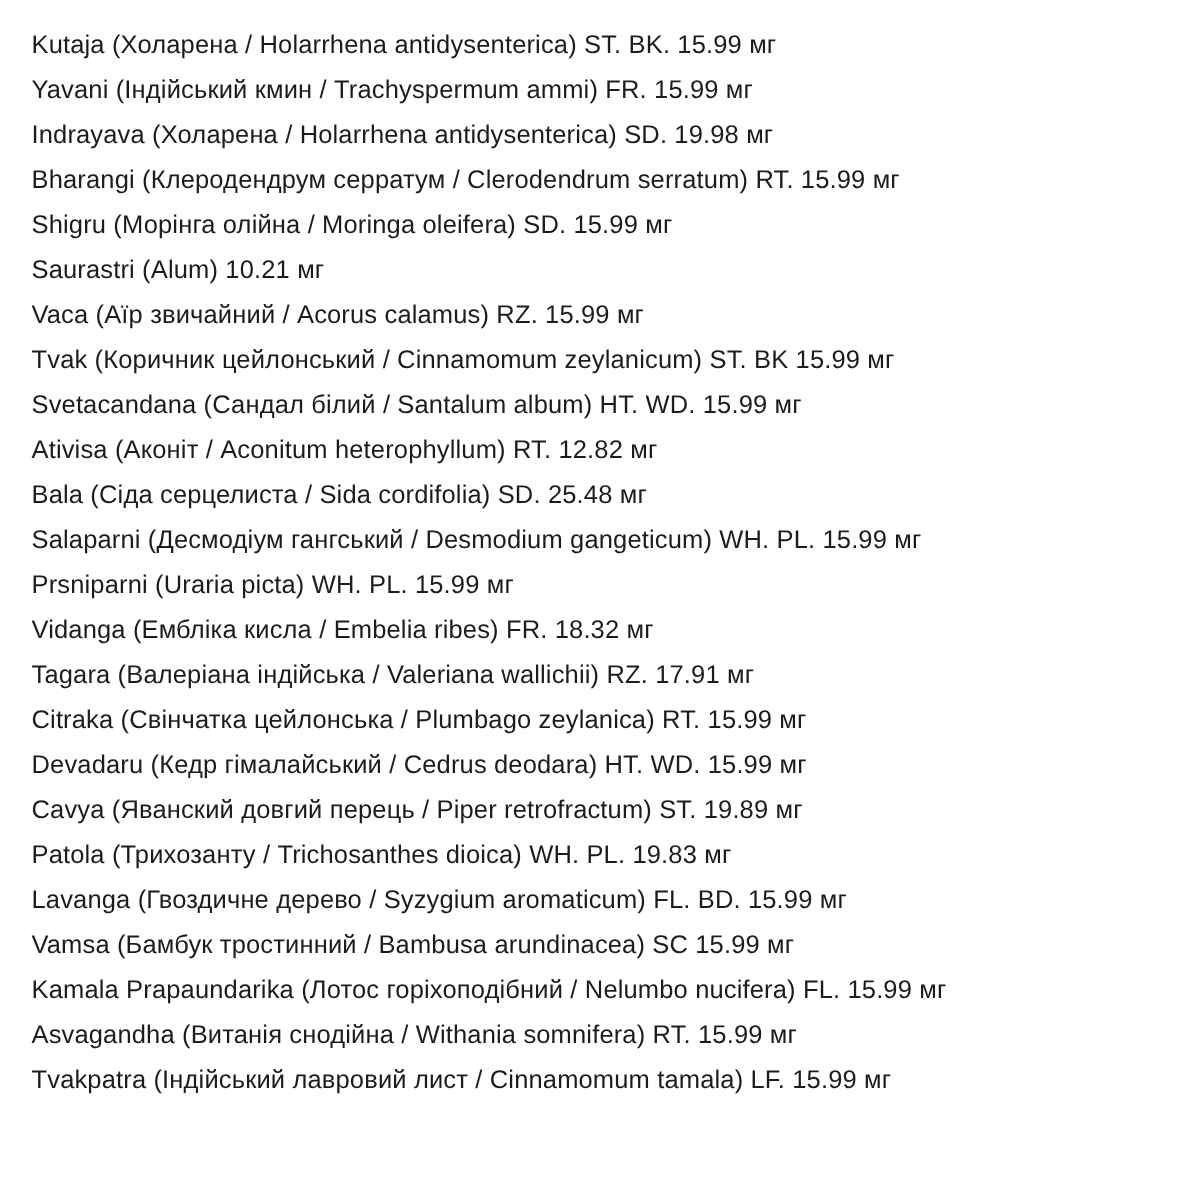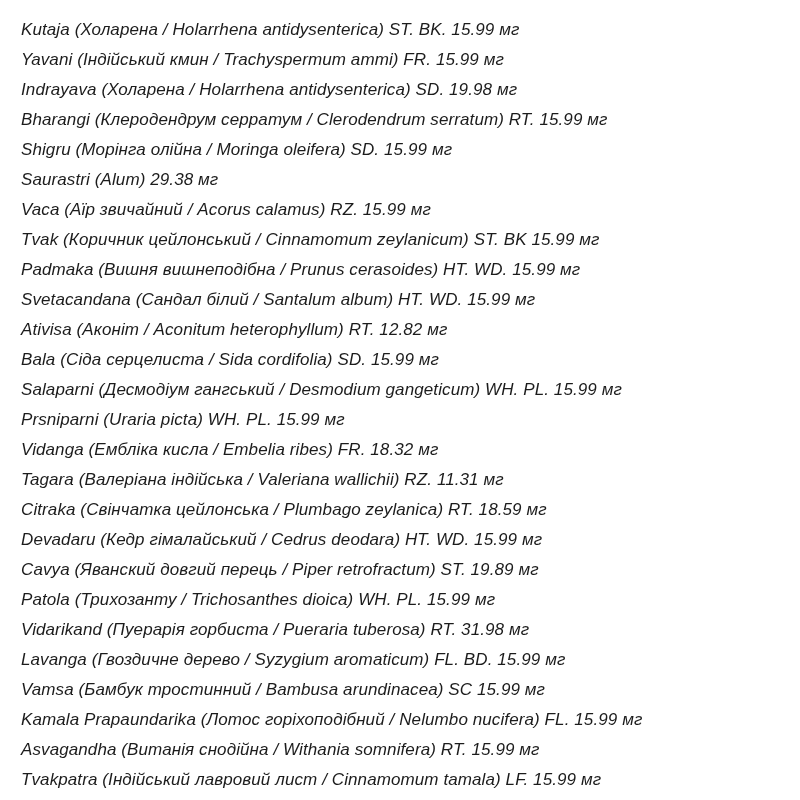--- a/index.html
+++ b/index.html
@@ -12,50 +12,47 @@
     height: 800px;
     overflow: hidden;
     font-family: "Liberation Sans", "DejaVu Sans", sans-serif;
   }
   .ingredient-list {
     padding: 15px 8px 0 21px;
     font-size: 17px;
     line-height: 30px;
     color: #1c1c1c;
     letter-spacing: 0.1px;
-    font-style: italic;
   }
   .ingredient-line {
     white-space: nowrap;
     height: 30px;
   }
 </style>
 </head>
 <body>
 
 <div class="ingredient-list">
   <div class="ingredient-line">Kutaja (Холарена / Holarrhena antidysenterica) ST. BK. 15.99 мг</div>
   <div class="ingredient-line">Yavani (Індійський кмин / Trachyspermum ammi) FR. 15.99 мг</div>
   <div class="ingredient-line">Indrayava (Холарена / Holarrhena antidysenterica) SD. 19.98 мг</div>
   <div class="ingredient-line">Bharangi (Клеродендрум серратум / Clerodendrum serratum) RT. 15.99 мг</div>
   <div class="ingredient-line">Shigru (Морінга олійна / Moringa oleifera) SD. 15.99 мг</div>
-  <div class="ingredient-line">Saurastri (Alum) 29.38 мг</div>
+  <div class="ingredient-line">Saurastri (Alum) 10.21 мг</div>
   <div class="ingredient-line">Vaca (Аїр звичайний / Acorus calamus) RZ. 15.99 мг</div>
   <div class="ingredient-line">Tvak (Коричник цейлонський / Cinnamomum zeylanicum) ST. BK 15.99 мг</div>
-  <div class="ingredient-line">Padmaka (Вишня вишнеподібна / Prunus cerasoides) HT. WD. 15.99 мг</div>
   <div class="ingredient-line">Svetacandana (Сандал білий / Santalum album) HT. WD. 15.99 мг</div>
   <div class="ingredient-line">Ativisa (Аконіт / Aconitum heterophyllum) RT. 12.82 мг</div>
-  <div class="ingredient-line">Bala (Сіда серцелиста / Sida cordifolia) SD. 15.99 мг</div>
+  <div class="ingredient-line">Bala (Сіда серцелиста / Sida cordifolia) SD. 25.48 мг</div>
   <div class="ingredient-line">Salaparni (Десмодіум гангський / Desmodium gangeticum) WH. PL. 15.99 мг</div>
   <div class="ingredient-line">Prsniparni (Uraria picta) WH. PL. 15.99 мг</div>
   <div class="ingredient-line">Vidanga (Ембліка кисла / Embelia ribes) FR. 18.32 мг</div>
-  <div class="ingredient-line">Tagara (Валеріана індійська / Valeriana wallichii) RZ. 11.31 мг</div>
-  <div class="ingredient-line">Citraka (Свінчатка цейлонська / Plumbago zeylanica) RT. 18.59 мг</div>
+  <div class="ingredient-line">Tagara (Валеріана індійська / Valeriana wallichii) RZ. 17.91 мг</div>
+  <div class="ingredient-line">Citraka (Свінчатка цейлонська / Plumbago zeylanica) RT. 15.99 мг</div>
   <div class="ingredient-line">Devadaru (Кедр гімалайський / Cedrus deodara) HT. WD. 15.99 мг</div>
   <div class="ingredient-line">Cavya (Яванский довгий перець / Piper retrofractum) ST. 19.89 мг</div>
-  <div class="ingredient-line">Patola (Трихозанту / Trichosanthes dioica) WH. PL. 15.99 мг</div>
-  <div class="ingredient-line">Vidarikand (Пуерарія горбиста / Pueraria tuberosa) RT. 31.98 мг</div>
+  <div class="ingredient-line">Patola (Трихозанту / Trichosanthes dioica) WH. PL. 19.83 мг</div>
   <div class="ingredient-line">Lavanga (Гвоздичне дерево / Syzygium aromaticum) FL. BD. 15.99 мг</div>
   <div class="ingredient-line">Vamsa (Бамбук тростинний / Bambusa arundinacea) SC 15.99 мг</div>
   <div class="ingredient-line">Kamala Prapaundarika (Лотос горіхоподібний / Nelumbo nucifera) FL. 15.99 мг</div>
   <div class="ingredient-line">Asvagandha (Витанія снодійна / Withania somnifera) RT. 15.99 мг</div>
   <div class="ingredient-line">Tvakpatra (Індійський лавровий лист / Cinnamomum tamala) LF. 15.99 мг</div>
 </div>
 
 </body></html>

